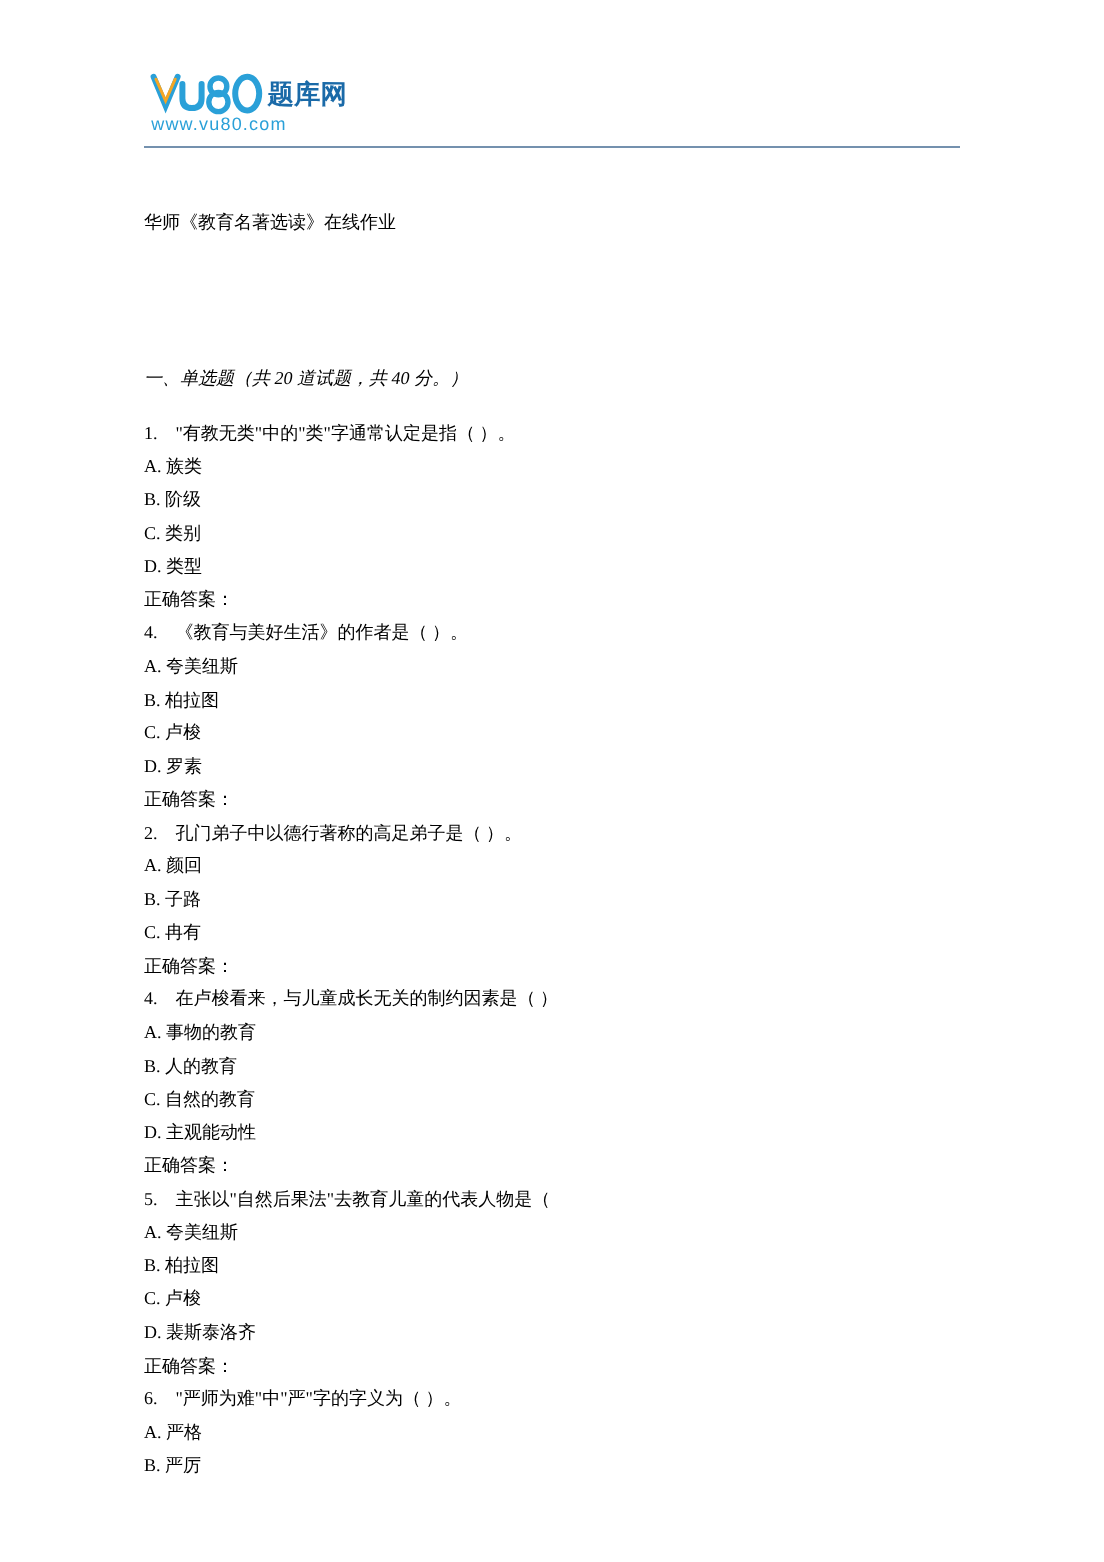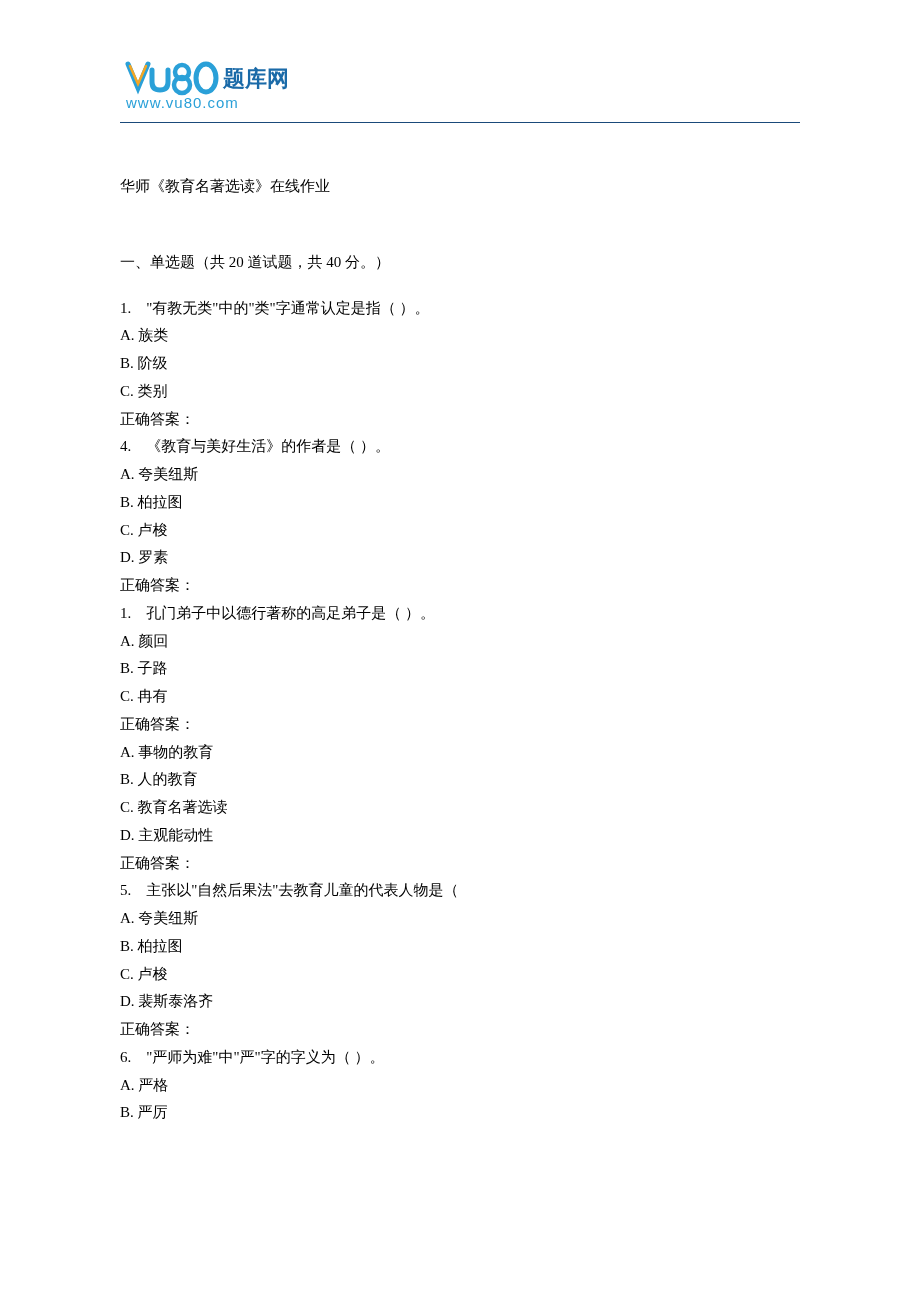--- a/index.html
+++ b/index.html
@@ -22,25 +22,26 @@
     }
     .logo-svg {
       display: block;
     }
     .header-underline {
       border-bottom: 1.5px solid #1a4a7a;
       margin-bottom: 50px;
     }
     .doc-title {
       font-size: 15px;
-      margin-bottom: 48px;
+      margin-bottom: 102px;
     }
     .section-heading {
       font-size: 15px;
       margin-bottom: 18px;
+      font-style: italic;
     }
     .question-block {
       margin-bottom: 0;
     }
     .q-line, .opt-line, .ans-line {
       font-size: 15px;
     }
   </style>
 </head>
 <body>
@@ -68,41 +69,43 @@
 <div class="doc-title">华师《教育名著选读》在线作业</div>
 
 <div class="section-heading">一、单选题（共 20 道试题，共 40 分。）</div>
 
 <div id="questions-container">
     <div class="question-block">
       <div class="q-line">1.　"有教无类"中的"类"字通常认定是指（ ）。</div>
       <div class="opt-line">A. 族类</div>
       <div class="opt-line">B. 阶级</div>
       <div class="opt-line">C. 类别</div>
+      <div class="opt-line">D. 类型</div>
       <div class="ans-line">正确答案：</div>
     </div>
     <div class="question-block">
       <div class="q-line">4.　《教育与美好生活》的作者是（ ）。</div>
       <div class="opt-line">A. 夸美纽斯</div>
       <div class="opt-line">B. 柏拉图</div>
       <div class="opt-line">C. 卢梭</div>
       <div class="opt-line">D. 罗素</div>
       <div class="ans-line">正确答案：</div>
     </div>
     <div class="question-block">
-      <div class="q-line">1.　孔门弟子中以德行著称的高足弟子是（ ）。</div>
+      <div class="q-line">2.　孔门弟子中以德行著称的高足弟子是（ ）。</div>
       <div class="opt-line">A. 颜回</div>
       <div class="opt-line">B. 子路</div>
       <div class="opt-line">C. 冉有</div>
       <div class="ans-line">正确答案：</div>
     </div>
     <div class="question-block">
+      <div class="q-line">4.　在卢梭看来，与儿童成长无关的制约因素是（ ）</div>
       <div class="opt-line">A. 事物的教育</div>
       <div class="opt-line">B. 人的教育</div>
-      <div class="opt-line">C. 教育名著选读</div>
+      <div class="opt-line">C. 自然的教育</div>
       <div class="opt-line">D. 主观能动性</div>
       <div class="ans-line">正确答案：</div>
     </div>
     <div class="question-block">
       <div class="q-line">5.　主张以"自然后果法"去教育儿童的代表人物是（</div>
       <div class="opt-line">A. 夸美纽斯</div>
       <div class="opt-line">B. 柏拉图</div>
       <div class="opt-line">C. 卢梭</div>
       <div class="opt-line">D. 裴斯泰洛齐</div>
       <div class="ans-line">正确答案：</div>

